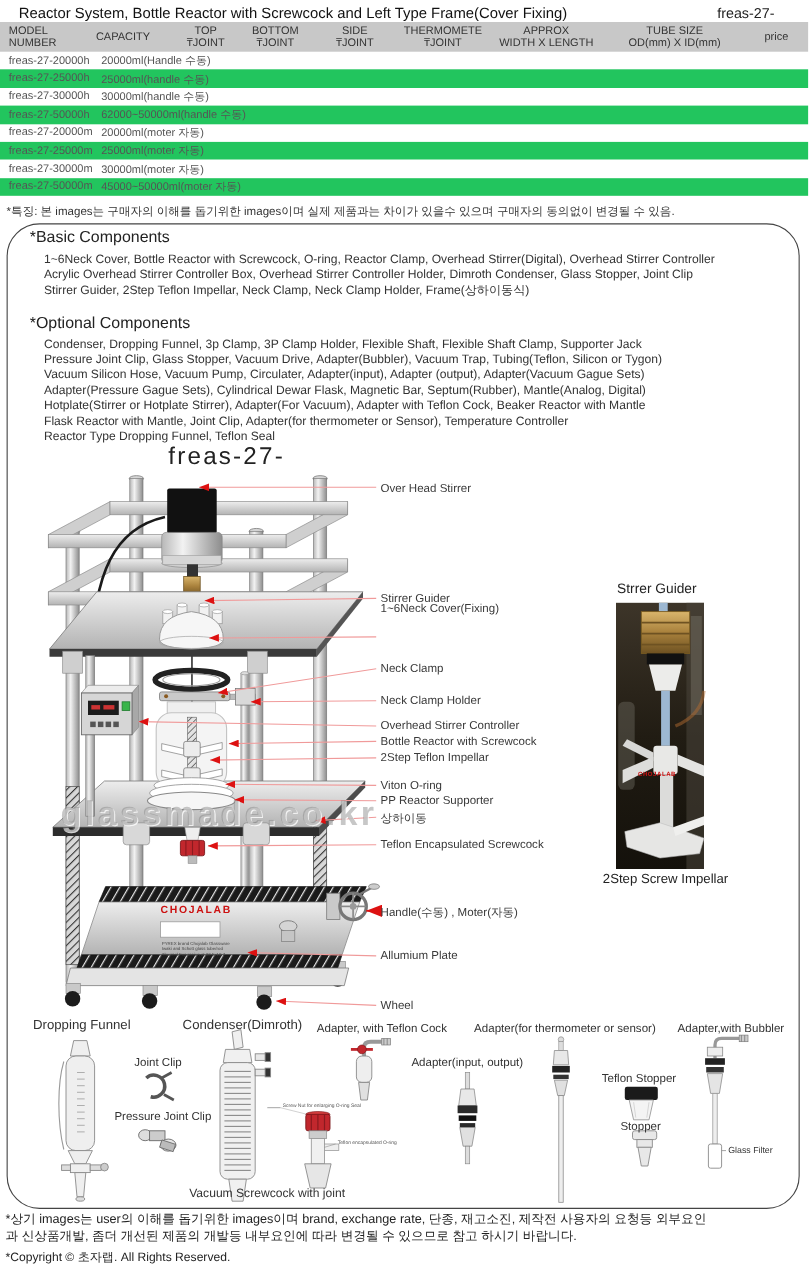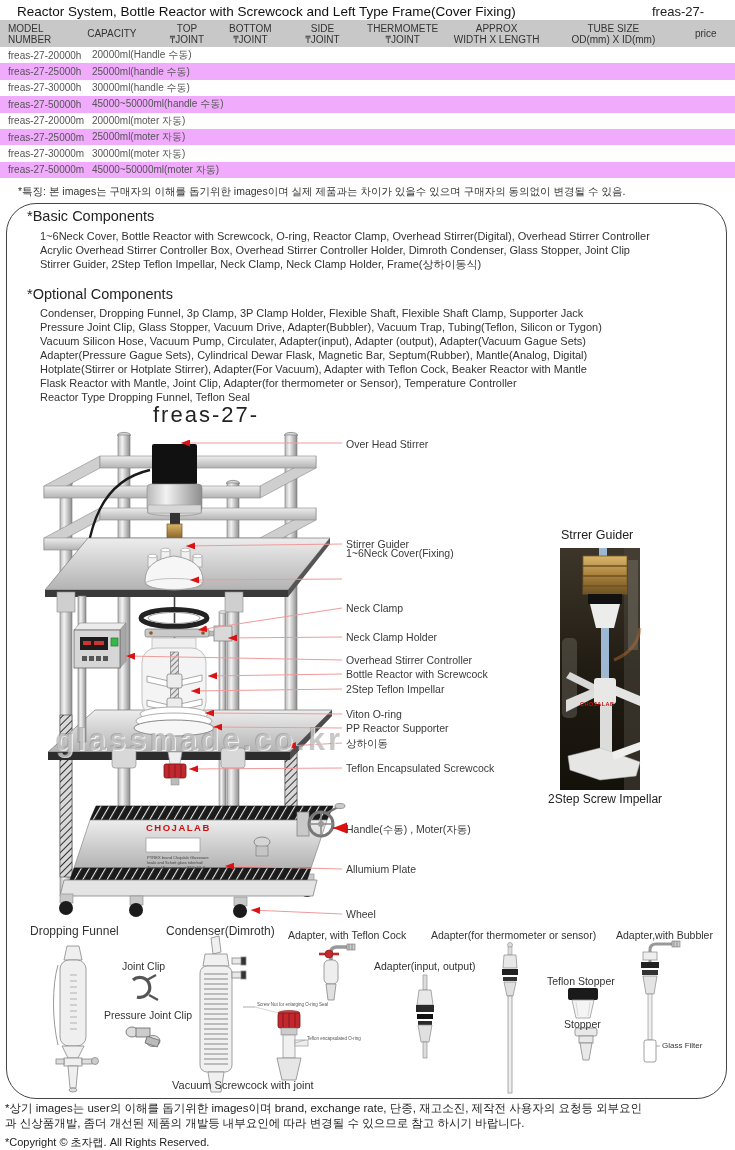--- a/index.html
+++ b/index.html
@@ -4,21 +4,21 @@
 <style>
   html,body{margin:0;padding:0;background:#fff;}
   .page{position:relative;width:735px;height:1150px;background:#fff;overflow:hidden;
         font-family:"Liberation Sans",sans-serif;color:#222;}
   .abs{position:absolute;}
   .title{font-size:13.5px;color:#111;white-space:nowrap;}
   .code{font-size:13px;color:#222;}
   .tblh{display:flex;align-items:center;background:#c8c8c8;height:27px;font-size:10px;color:#333;}
   .hc{text-align:center;line-height:11px;}
   .trow{display:flex;align-items:center;height:16.4px;font-size:10px;color:#555;}
-  .trow.alt{background:#f0abfc;}
+  .trow.alt{background:#22c55e;}
   .cell-model{width:84px;padding-left:8px;white-space:nowrap;}
   .cell-cap{padding-left:0;white-space:nowrap;}
   .note{font-size:10.5px;color:#333;white-space:nowrap;}
   .panel{border:1.3px solid #444;border-radius:30px;}
   .sect-title{font-size:14.5px;color:#222;}
   .sect-body{font-size:11px;line-height:14px;color:#333;}
   .dlabel{position:absolute;left:346px;font-size:10.5px;color:#3a3a3a;white-space:nowrap;}
   .alabel{position:absolute;font-size:10.5px;color:#333;white-space:nowrap;}
   .big-code{font-size:22px;letter-spacing:2px;color:#222;}
   .watermark{font-size:31px;font-weight:bold;letter-spacing:3px;color:rgba(130,130,130,0.45);
@@ -85,41 +85,41 @@
     <div class="trow alt">
         <span class="cell-model">freas-27-25000h</span>
         <span class="cell-cap">25000ml(handle 수동)</span>
       </div>
     <div class="trow">
         <span class="cell-model">freas-27-30000h</span>
         <span class="cell-cap">30000ml(handle 수동)</span>
       </div>
     <div class="trow alt">
         <span class="cell-model">freas-27-50000h</span>
-        <span class="cell-cap">45000~50000ml(handle 수동)</span>
+        <span class="cell-cap">62000~50000ml(handle 수동)</span>
       </div>
     <div class="trow">
         <span class="cell-model">freas-27-20000m</span>
         <span class="cell-cap">20000ml(moter 자동)</span>
       </div>
     <div class="trow alt">
         <span class="cell-model">freas-27-25000m</span>
         <span class="cell-cap">25000ml(moter 자동)</span>
       </div>
     <div class="trow">
         <span class="cell-model">freas-27-30000m</span>
         <span class="cell-cap">30000ml(moter 자동)</span>
       </div>
     <div class="trow alt">
         <span class="cell-model">freas-27-50000m</span>
         <span class="cell-cap">45000~50000ml(moter 자동)</span>
       </div>
   </div>
 
-  <div class="abs note" style="left:18px;top:185px;">*특징: 본 images는 구매자의 이해를 돕기위한 images이며 실제 제품과는 차이가 있을수 있으며 구매자의 동의없이 변경될 수 있음.</div>
+  <div class="abs note" style="left:6px;top:185px;">*특징: 본 images는 구매자의 이해를 돕기위한 images이며 실제 제품과는 차이가 있을수 있으며 구매자의 동의없이 변경될 수 있음.</div>
 
   <div class="abs panel" style="left:6px;top:203px;width:719px;height:894px;"></div>
 
   <div class="abs sect-title" style="left:27px;top:208px;">*Basic Components</div>
   <div class="abs sect-body" style="left:40px;top:229px;">
     <div>1~6Neck Cover, Bottle Reactor with Screwcock, O-ring, Reactor Clamp, Overhead Stirrer(Digital), Overhead Stirrer Controller</div>
     <div>Acrylic Overhead Stirrer Controller Box, Overhead Stirrer Controller Holder, Dimroth Condenser, Glass Stopper, Joint Clip</div>
     <div>Stirrer Guider, 2Step Teflon Impellar, Neck Clamp, Neck Clamp Holder, Frame(상하이동식)</div>
   </div>
 

